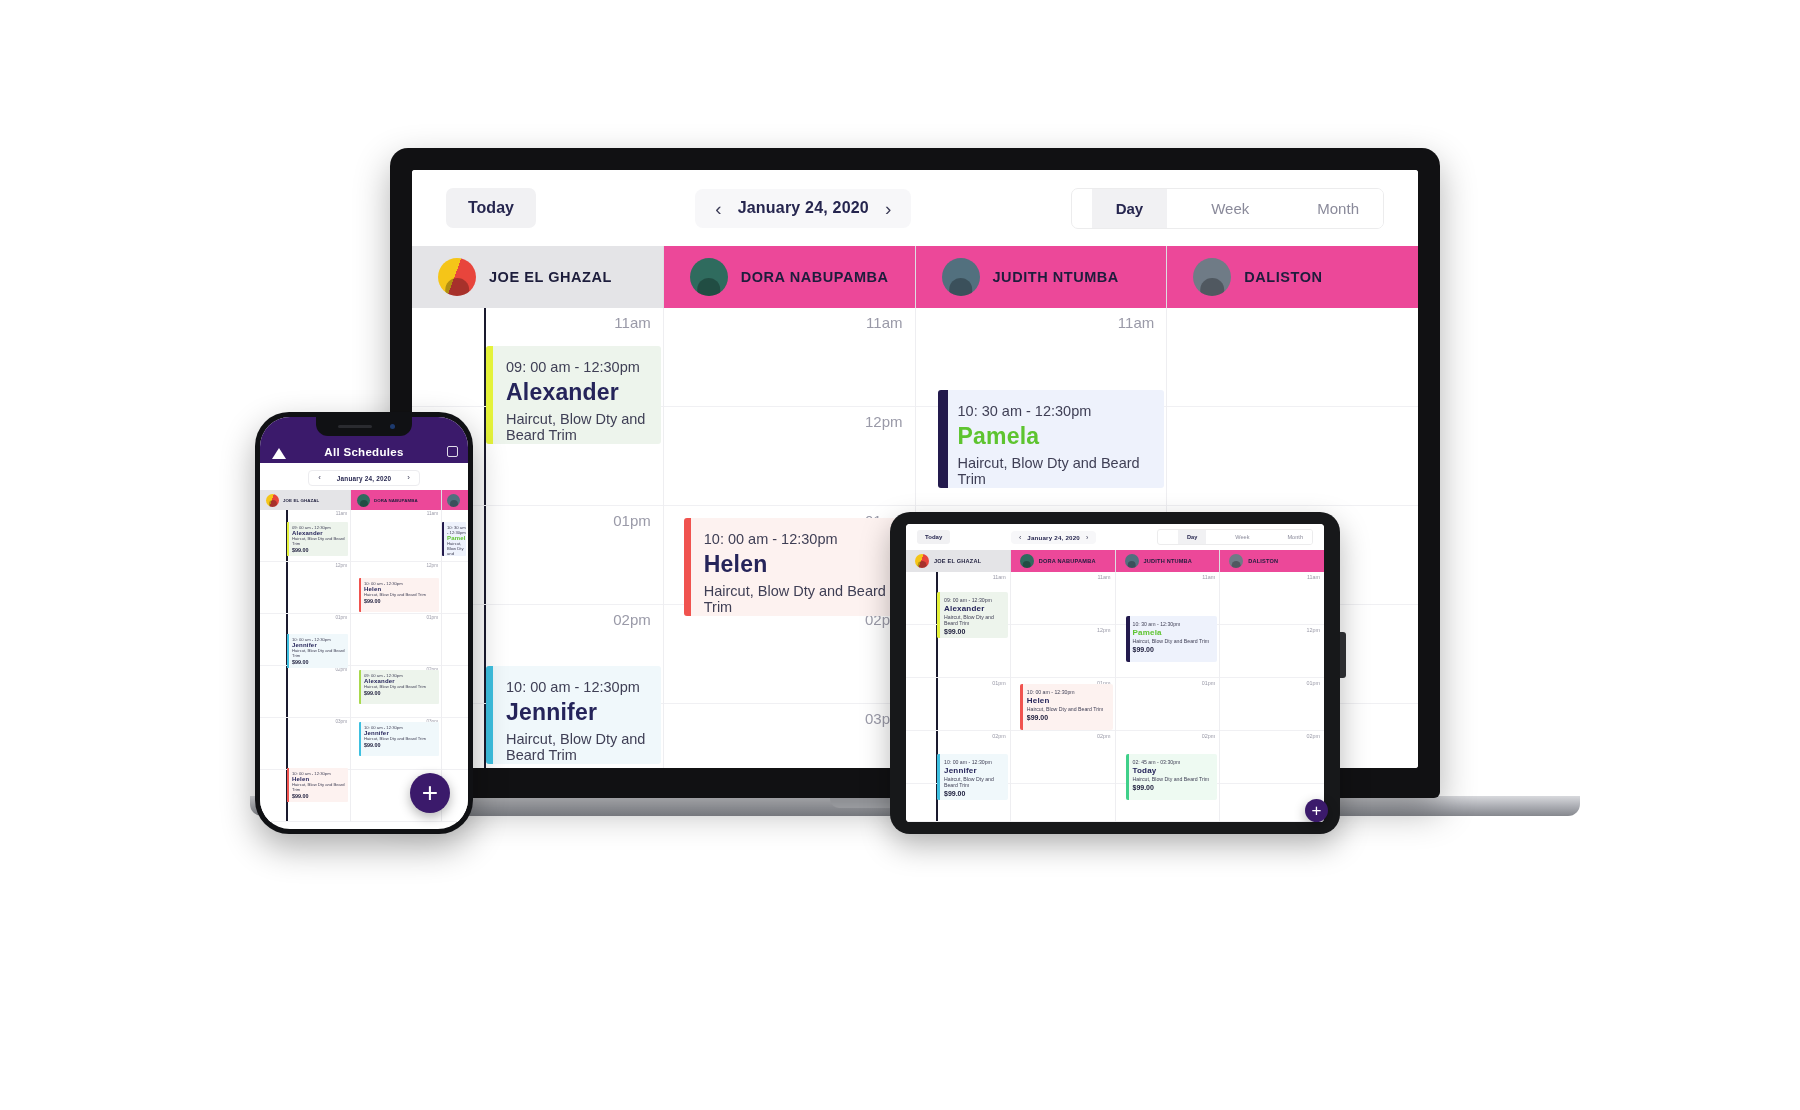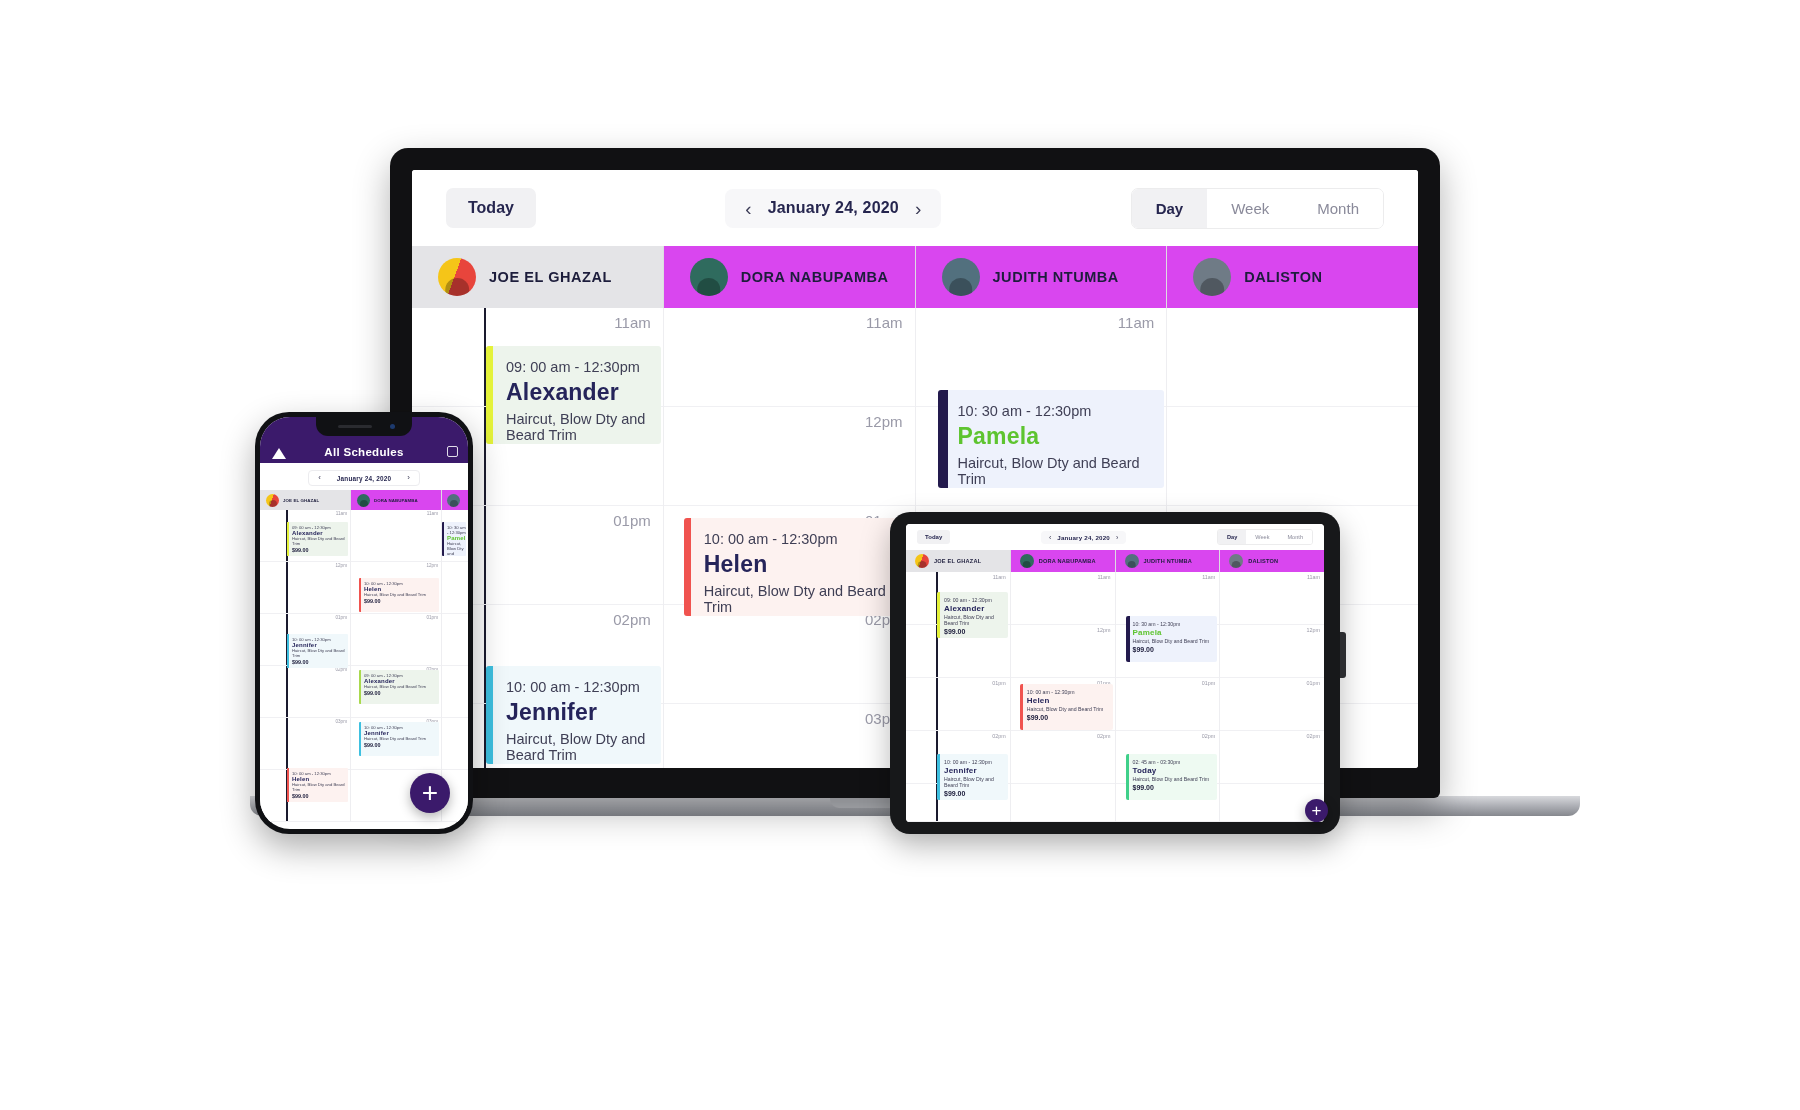--- a/index.html
+++ b/index.html
@@ -41,24 +41,24 @@
     font-size:16px; color:#26264f; font-weight:600;
     padding:11px 22px; font-family:inherit; cursor:pointer;
   }
   .datenav {
     margin:0 auto; display:flex; align-items:center; gap:16px;
     background:#f7f7f9; border-radius:8px; padding:10px 20px;
   }
   .datenav .arrow { font-size:19px; color:#3a3a55; line-height:1; cursor:pointer; }
   .datenav .dlabel { font-size:16px; color:#26264f; font-weight:600; letter-spacing:.2px; }
   .segbar { display:flex; border:1px solid #ececed; border-radius:7px; overflow:hidden; }
-  .seg { font-size:15px; color:#8a8a9a; padding:11px 24px; background:#fff; cursor:pointer; font-weight:500; }
+  .seg { font-size:15px; color:#8a8a9a; padding:11px 24px; background:#fff; cursor:pointer; font-weight:500;margin-left:20px; }
   .seg.active { background:#f1f1f3; color:#26264f; font-weight:600; }
 
-  .staffrow { display:flex; background:#d946ef; height:62px; }
+  .staffrow { display:flex; background:#ec4899; height:62px; }
   .staffcell {
     flex:1; display:flex; align-items:center; gap:13px; padding-left:26px;
     border-right:1px solid #dddde1;
   }
   .staffcell:last-child { border-right:0; }
   .staffcell.sel { background:#e4e4e7; }
   .av { width:38px; height:38px; border-radius:50%; flex:none; position:relative; overflow:hidden; }
   .av::after { content:""; position:absolute; left:50%; top:52%; transform:translateX(-50%);
     width:62%; height:62%; border-radius:50% 50% 42% 42%; background:rgba(0,0,0,.28); }
   .av.a1 { background:linear-gradient(110deg,#f5c518 45%,#e8453c 45%); }

